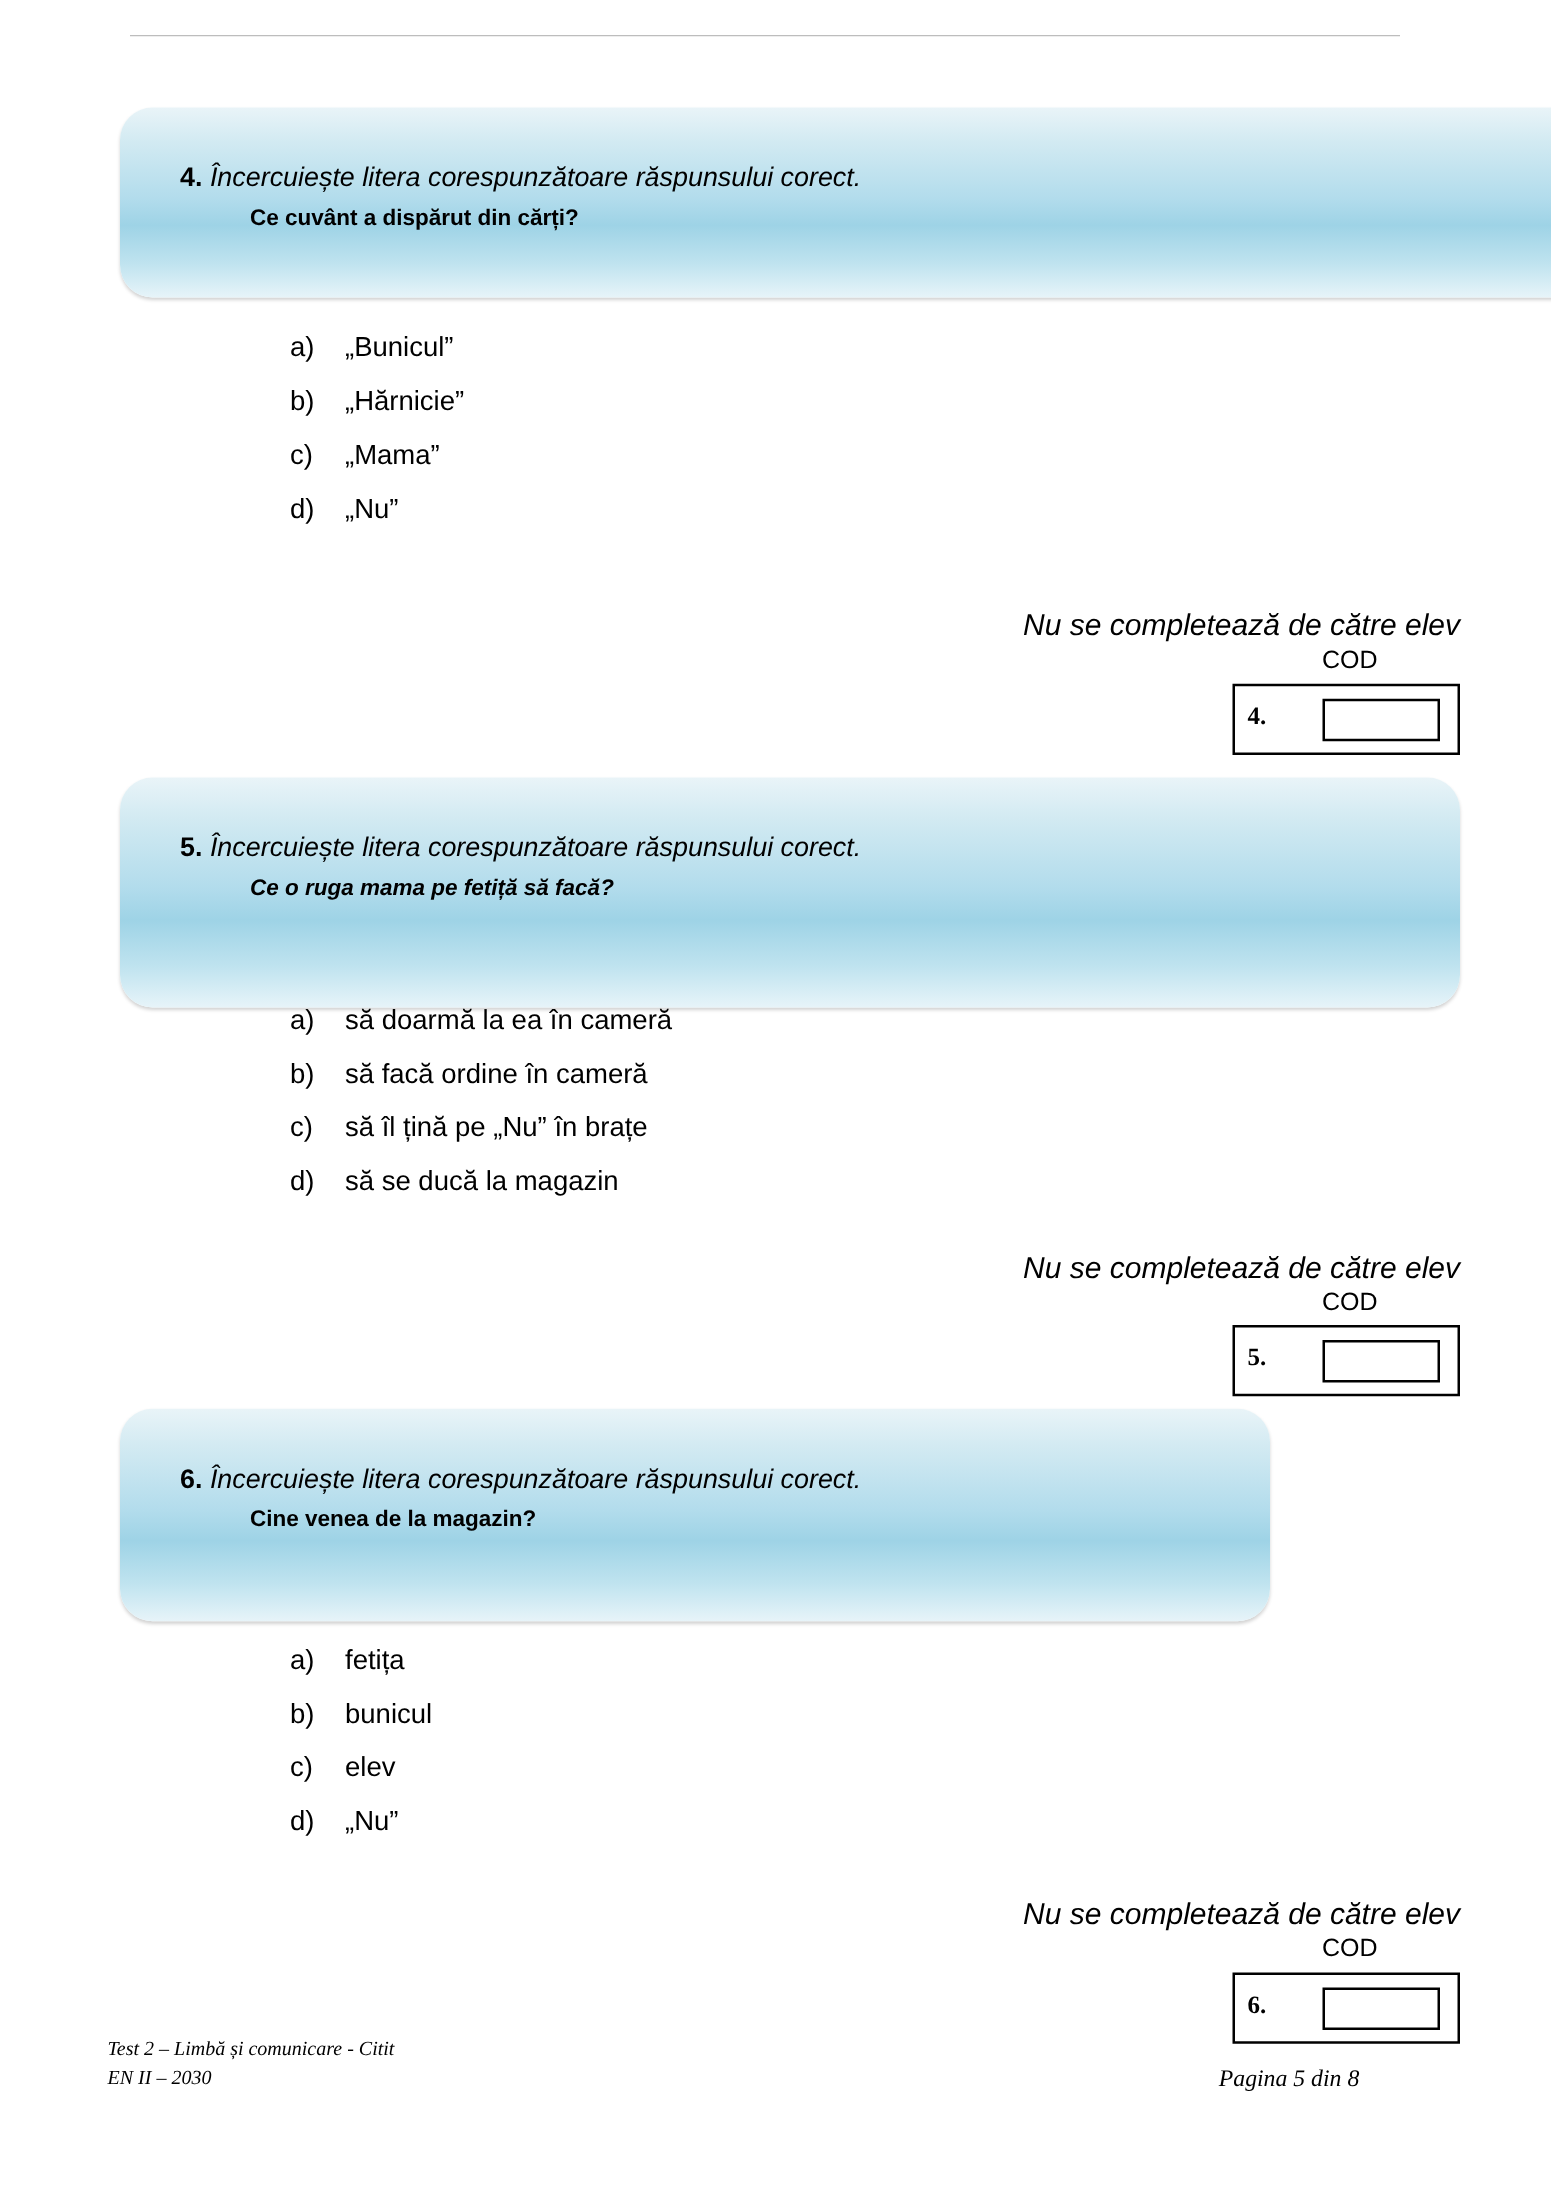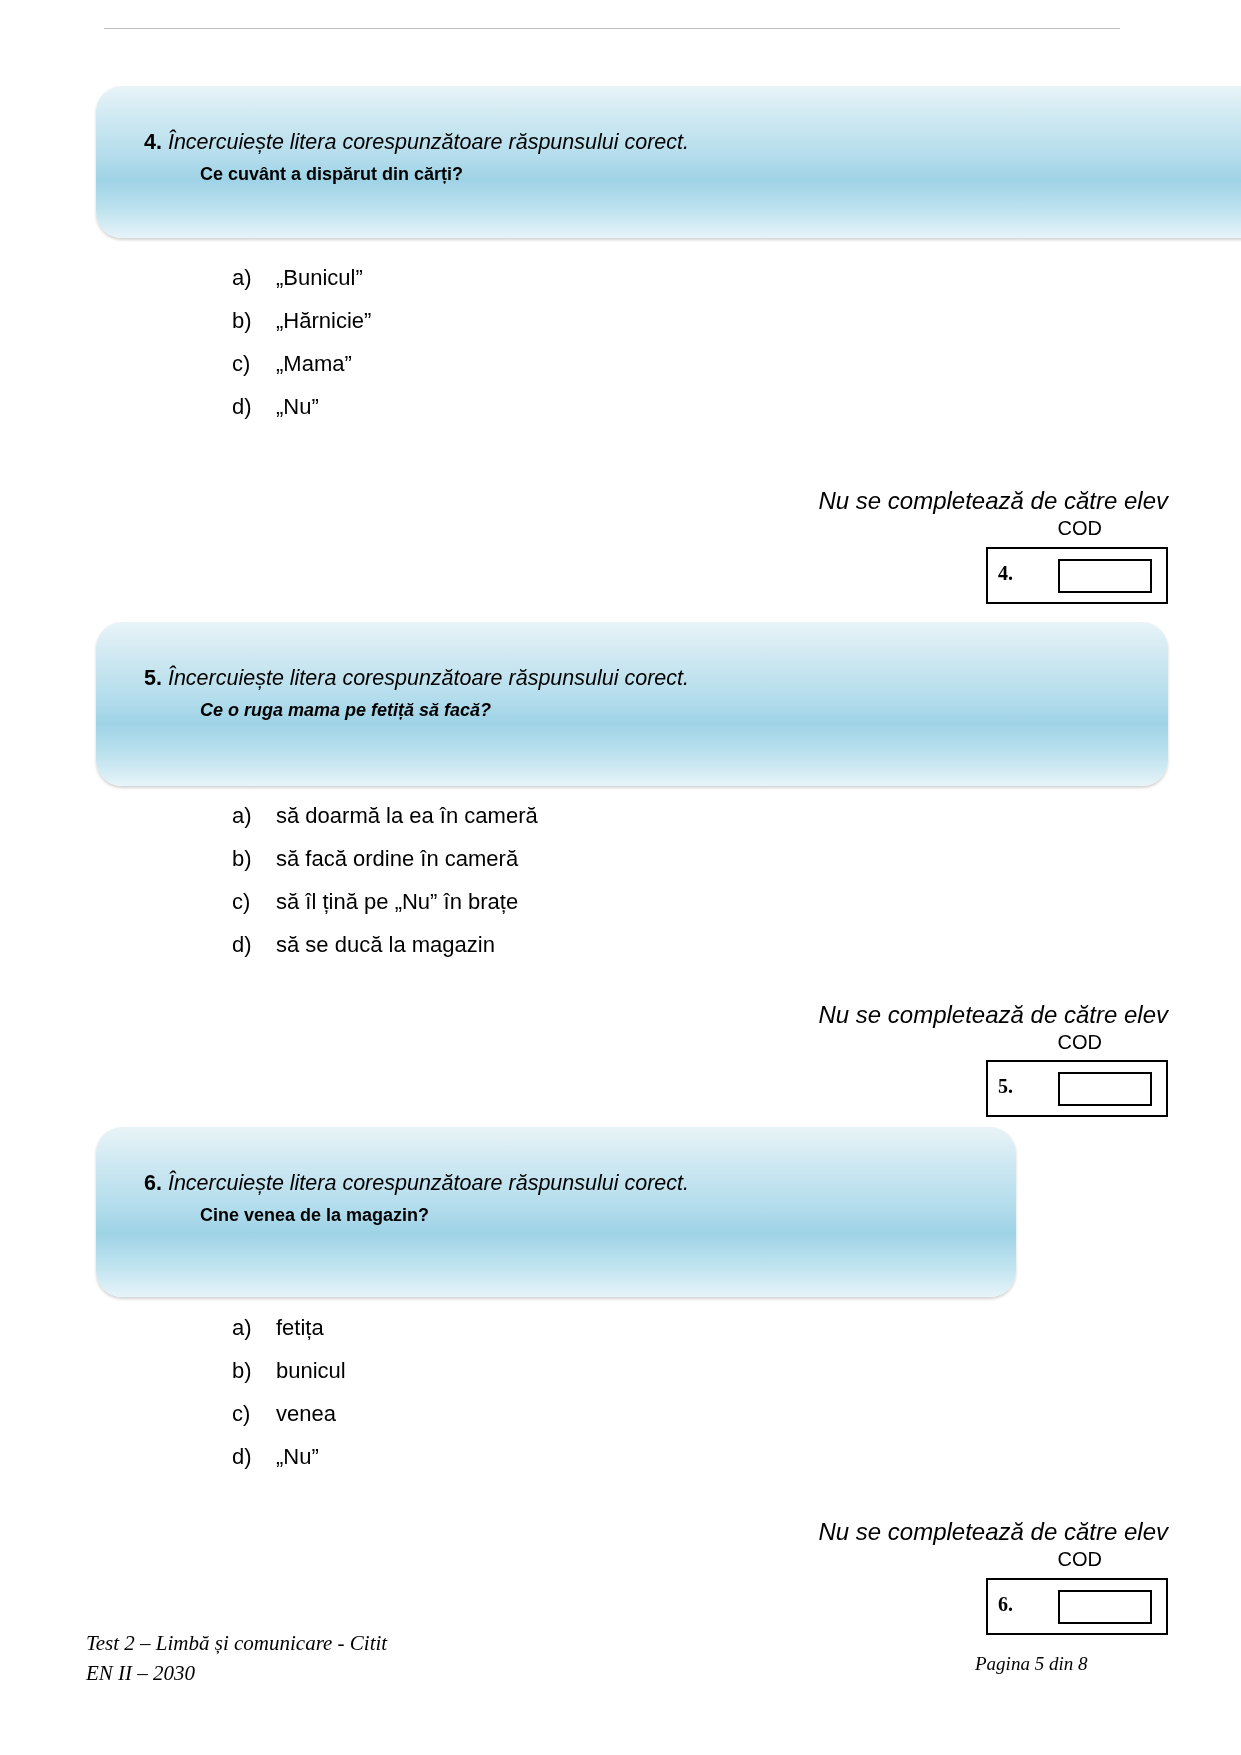--- a/index.html
+++ b/index.html
@@ -134,21 +134,21 @@
     background: #fff;
   }
 
   
   .footer-left {
     position: absolute;
     left: 86px;
     top: 1628px;
     font-family: "Liberation Serif", serif;
     font-style: italic;
-    font-size: 21px;
+    font-size: 16px;
     line-height: 1.45;
   }
   .footer-right {
     position: absolute;
     left: 975px;
     top: 1653px;
     font-family: "Liberation Serif", serif;
     font-style: italic;
     font-size: 19px;
   }
@@ -189,21 +189,21 @@
 
   <div class="codearea" style="top:486px;">
     <div class="nocomplete">Nu se completează de către elev</div>
     <div class="codelabel">COD</div>
   </div>
   <div class="codebox" style="top:547px;">
     <span class="cnum">4.</span>
     <span class="cfill"></span>
   </div>
 
-  <div class="qbanner" style="left:96px; top:622px; width:1072px; height:164px;">
+  <div class="qbanner" style="left:96px; top:622px; width:1072px; height:184px;">
     <div class="qline1">
       <span class="qnum">5.</span>
       <span>Încercuiește litera corespunzătoare răspunsului corect.</span>
     </div>
     <div class="qline2 italic">Ce o ruga mama pe fetiță să facă?</div>
   </div>
 
   <div class="options" style="top:803px;">
     <div class="opt">
       <span class="letter">a)</span>
@@ -244,21 +244,21 @@
     <div class="opt">
       <span class="letter">a)</span>
       <span class="otext">fetița</span>
     </div>
     <div class="opt">
       <span class="letter">b)</span>
       <span class="otext">bunicul</span>
     </div>
     <div class="opt">
       <span class="letter">c)</span>
-      <span class="otext">venea</span>
+      <span class="otext">elev</span>
     </div>
     <div class="opt">
       <span class="letter">d)</span>
       <span class="otext">„Nu”</span>
     </div>
   </div>
 
   <div class="codearea" style="top:1517px;">
     <div class="nocomplete">Nu se completează de către elev</div>
     <div class="codelabel">COD</div>

